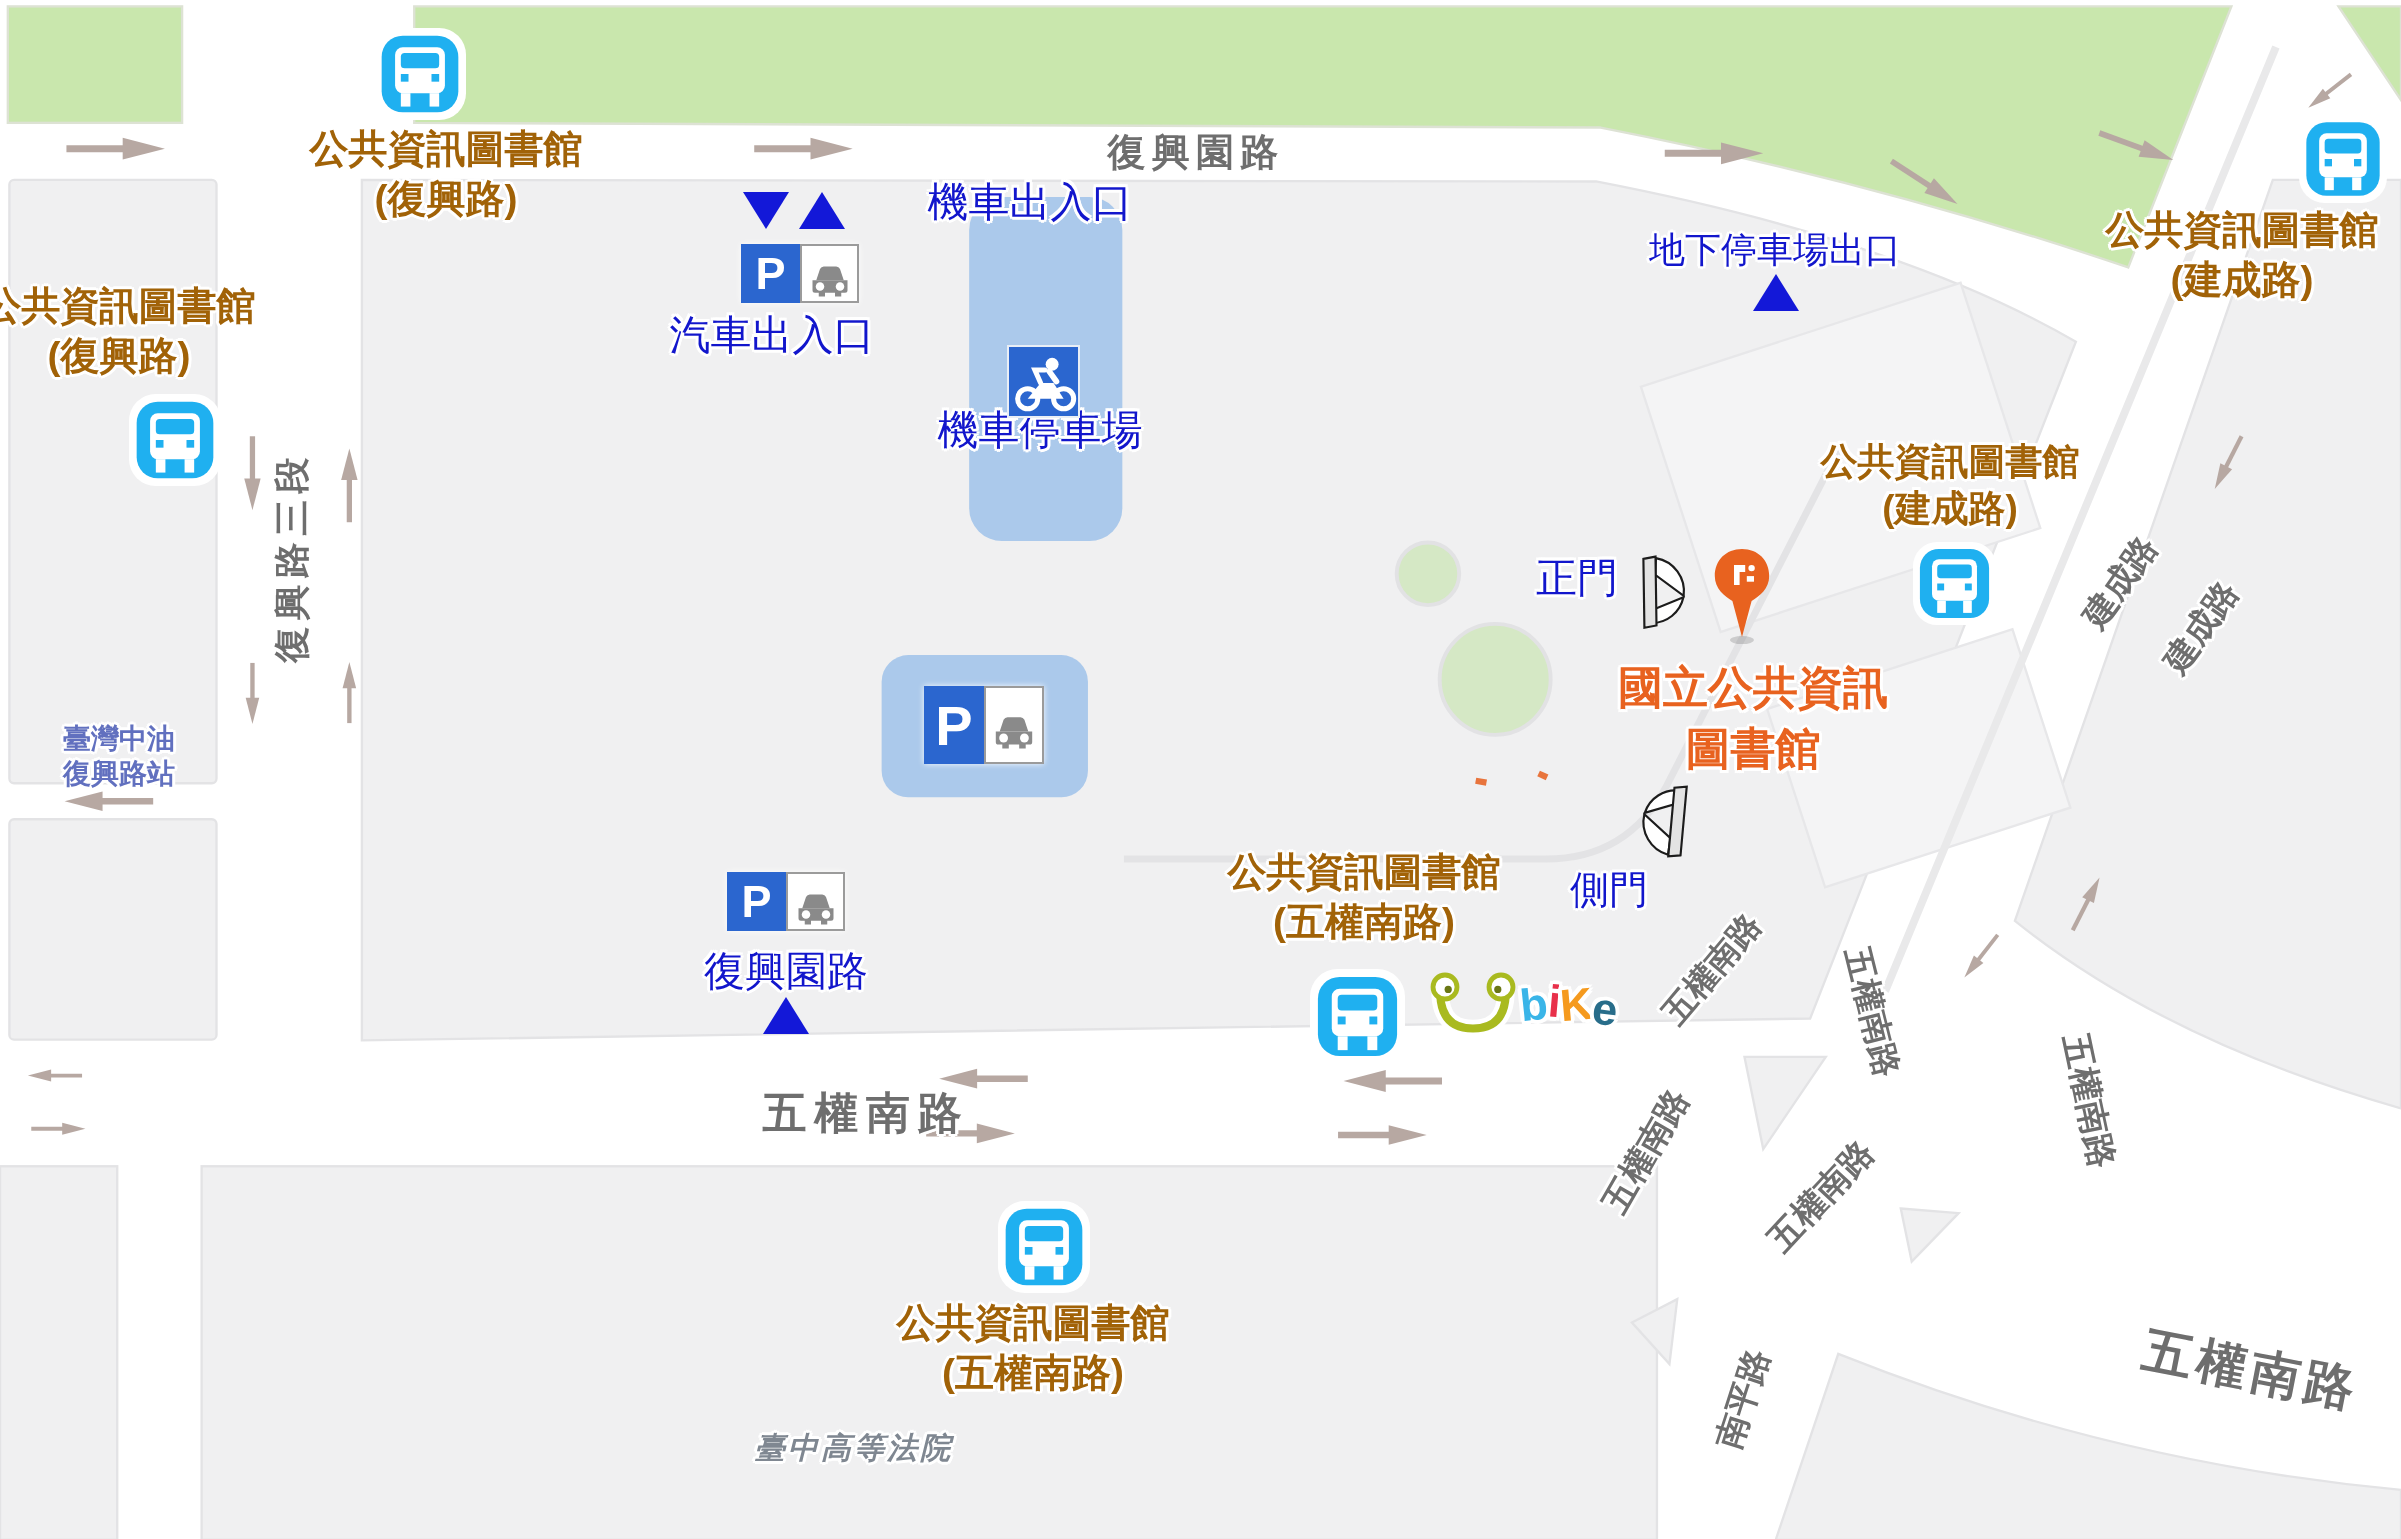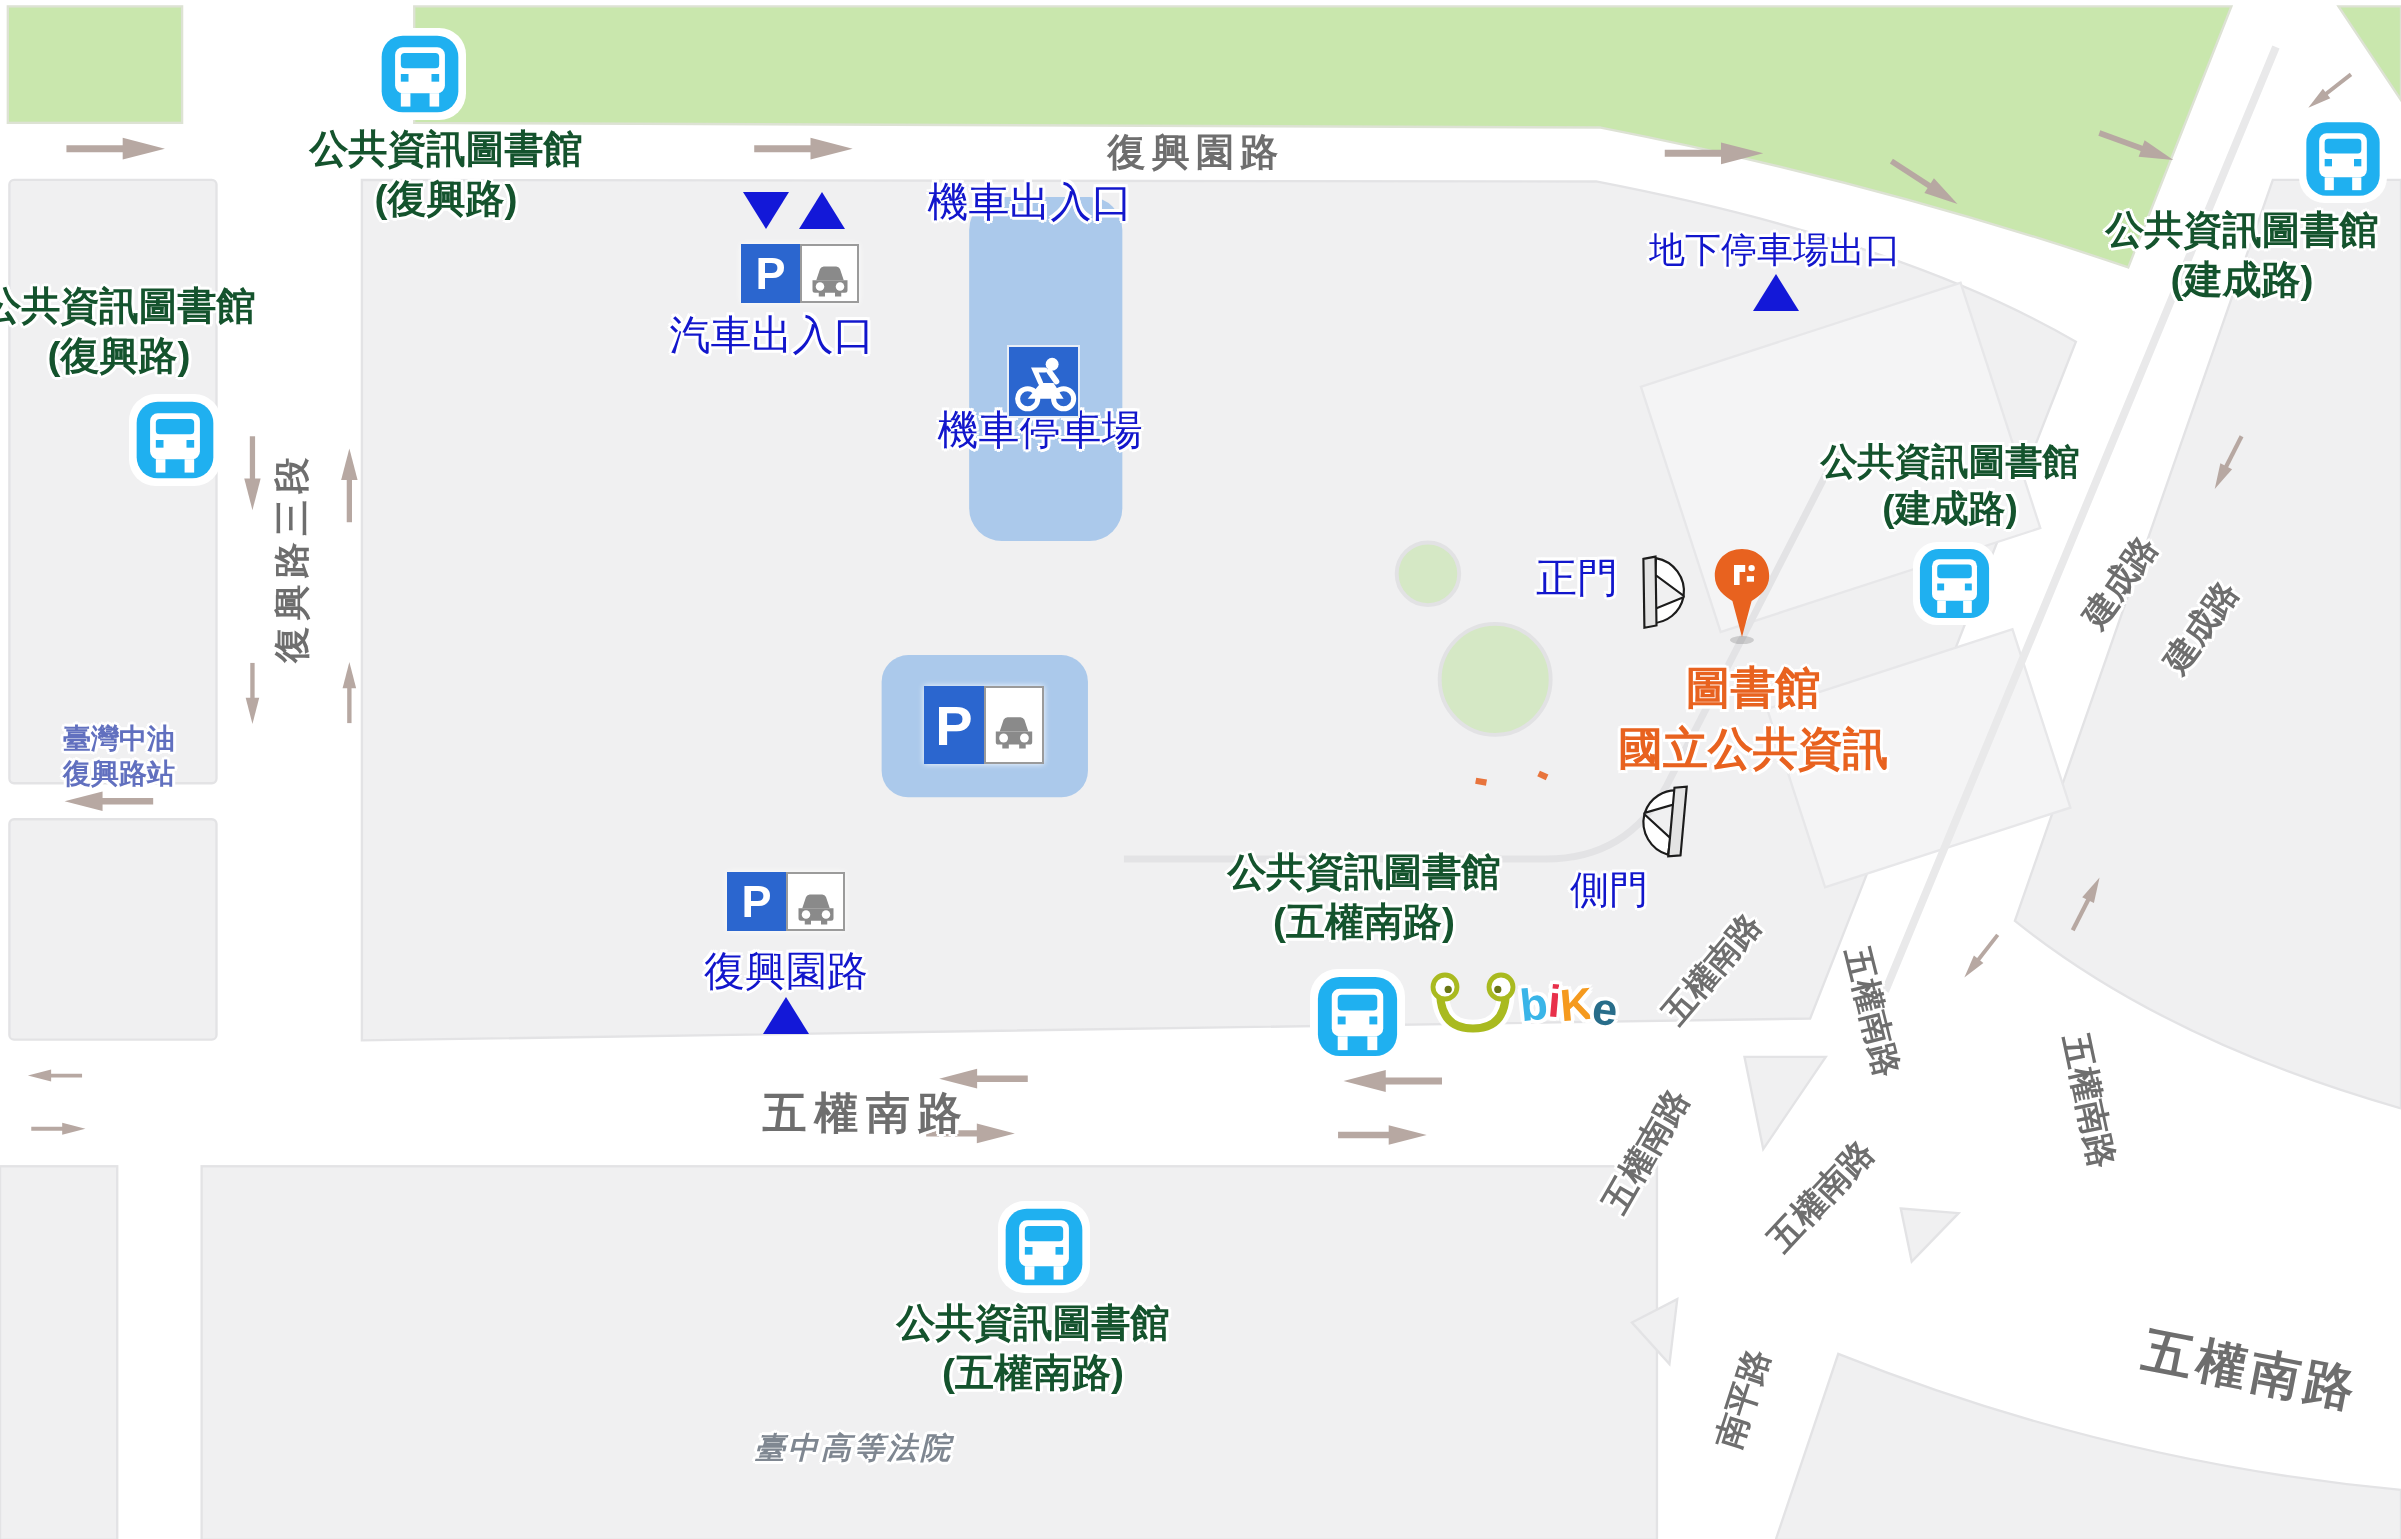--- a/index.html
+++ b/index.html
@@ -13,21 +13,21 @@
   #basemap{position:absolute;left:0;top:0;}
 
   .lbl{
     position:absolute;white-space:nowrap;text-align:center;
     transform:translate(-50%,-50%);line-height:1.28;
   }
   .halo{
     text-shadow:-2.3px -2.3px 0 #fff,2.3px -2.3px 0 #fff,-2.3px 2.3px 0 #fff,2.3px 2.3px 0 #fff,
                 -3.1px 0 0 #fff,3.1px 0 0 #fff,0 -3.1px 0 #fff,0 3.1px 0 #fff;
   }
-  .cyan{color:#14532d;font-weight:bold;font-size:39px;}
+  .cyan{color:#a16207;font-weight:bold;font-size:39px;}
   .blue{color:#1216cc;font-size:41px;}
   .gray{color:#6e6e6e;font-weight:bold;font-size:38px;}
   .orange{color:#e8621f;font-weight:bold;font-size:45px;line-height:1.35;}
   .cpc{color:#6170bf;font-weight:bold;font-size:28px;line-height:1.25;}
   .court{color:#7f8791;font-weight:bold;font-size:30px;letter-spacing:3.1px;}
 
   .tri{position:absolute;width:0;height:0;}
   .tri.down{border-left:23px solid transparent;border-right:23px solid transparent;border-top:37px solid #1318d8;}
   .tri.up{border-left:23px solid transparent;border-right:23px solid transparent;border-bottom:37px solid #1318d8;}
 
@@ -171,22 +171,22 @@
 
   <div class="lbl blue halo" style="left:1030px;top:202px;text-align:center;">機車出入口</div>
   <div class="lbl blue halo" style="left:772px;top:335px;">汽車出入口</div>
   <div class="lbl blue halo" style="left:1040px;top:430px;text-align:center;">機車停車場</div>
   <div class="lbl blue halo" style="left:1775px;top:250px;font-size:36px;">地下停車場出口</div>
   <div class="lbl blue halo" style="left:1577px;top:578px;">正門</div>
   <div class="lbl blue halo" style="left:1609px;top:890px;font-size:39px;">側門</div>
   <div class="lbl blue halo" style="left:786px;top:971px;">復興園路</div>
 
   <div class="lbl orange halo" style="left:1753px;top:719px;">
+    <div>國立公共資訊</div>
     <div>圖書館</div>
-    <div>國立公共資訊</div>
   </div>
   <div class="lbl court halo" style="left:854px;top:1448px;font-style:italic;">臺中高等法院</div>
   <div class="lbl cpc halo" style="left:119px;top:735px;margin-top:21px;">
     <div>臺灣中油</div>
     <div>復興路站</div>
   </div>
 
   <div class="tri down" style="left:743px;top:192px;"></div>
   <div class="tri up" style="left:799px;top:192px;"></div>
   <div class="tri up" style="left:1753px;top:274px;"></div>

